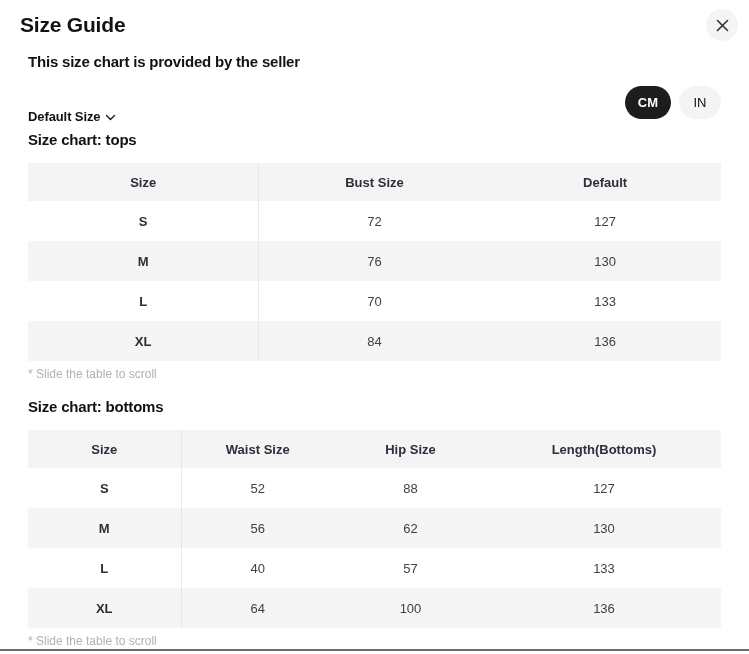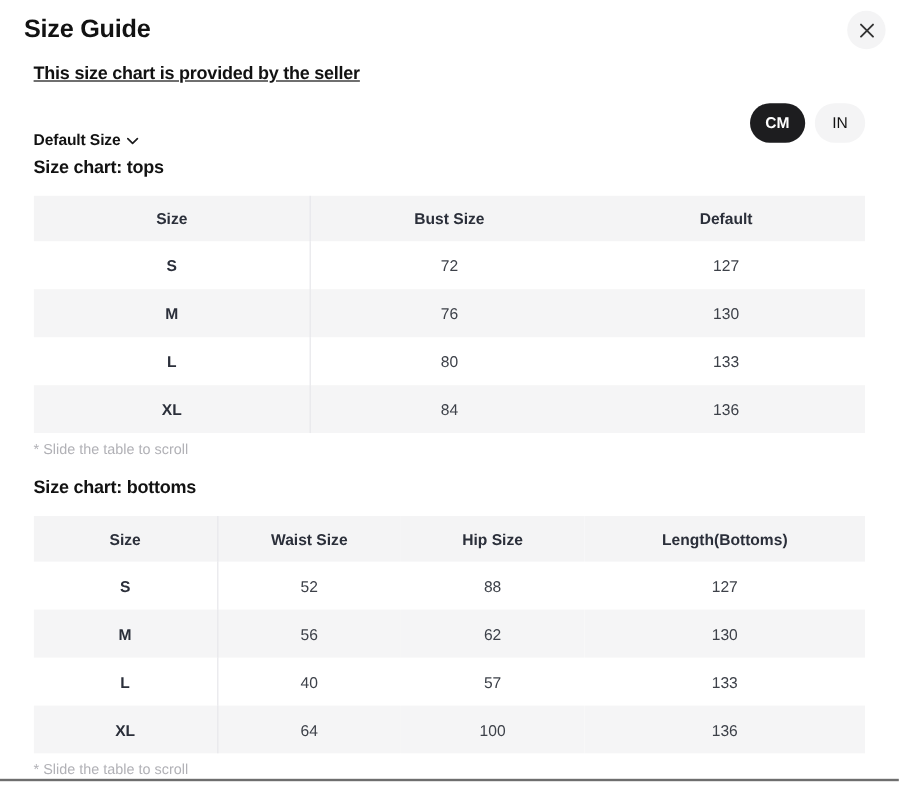--- a/index.html
+++ b/index.html
@@ -55,21 +55,20 @@
   }
   .close-btn svg { display: block; }
   .content { padding: 0 28px; }
   .subtitle {
     margin-top: 11px;
     font-size: 15px;
     line-height: 20px;
     font-weight: 700;
     letter-spacing: -0.2px;
     color: var(--text-dark);
-    text-decoration: underline;
   }
   .controls-row {
     margin-top: 14px;
     height: 33px;
     display: flex;
     justify-content: space-between;
     align-items: center;
   }
   .size-selector {
     display: flex;
@@ -214,21 +213,21 @@
                 <td>72</td>
                 <td>127</td>
               </tr>
               <tr>
                 <td class="first-col">M</td>
                 <td>76</td>
                 <td>130</td>
               </tr>
               <tr>
                 <td class="first-col">L</td>
-                <td>80</td>
+                <td>70</td>
                 <td>133</td>
               </tr>
               <tr>
                 <td class="first-col">XL</td>
                 <td>84</td>
                 <td>136</td>
               </tr>
             </tbody>
         </table>
       </div>

